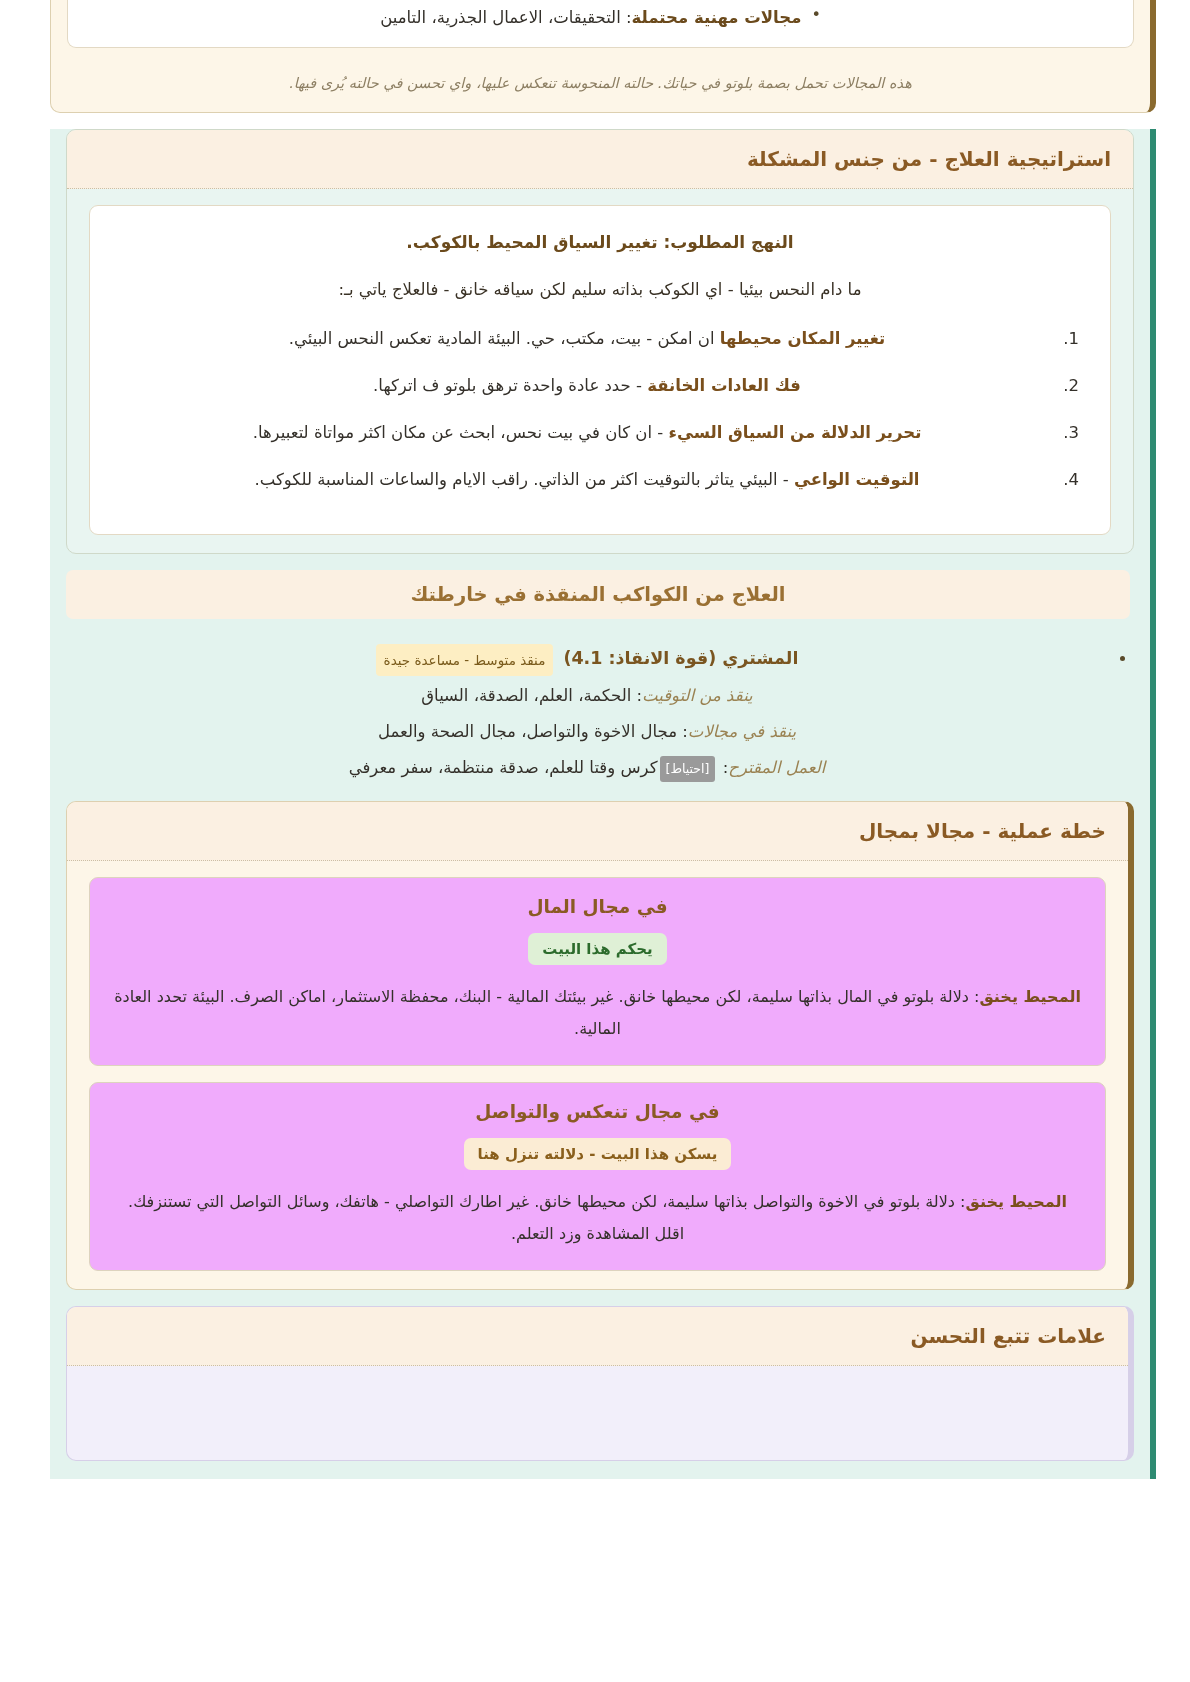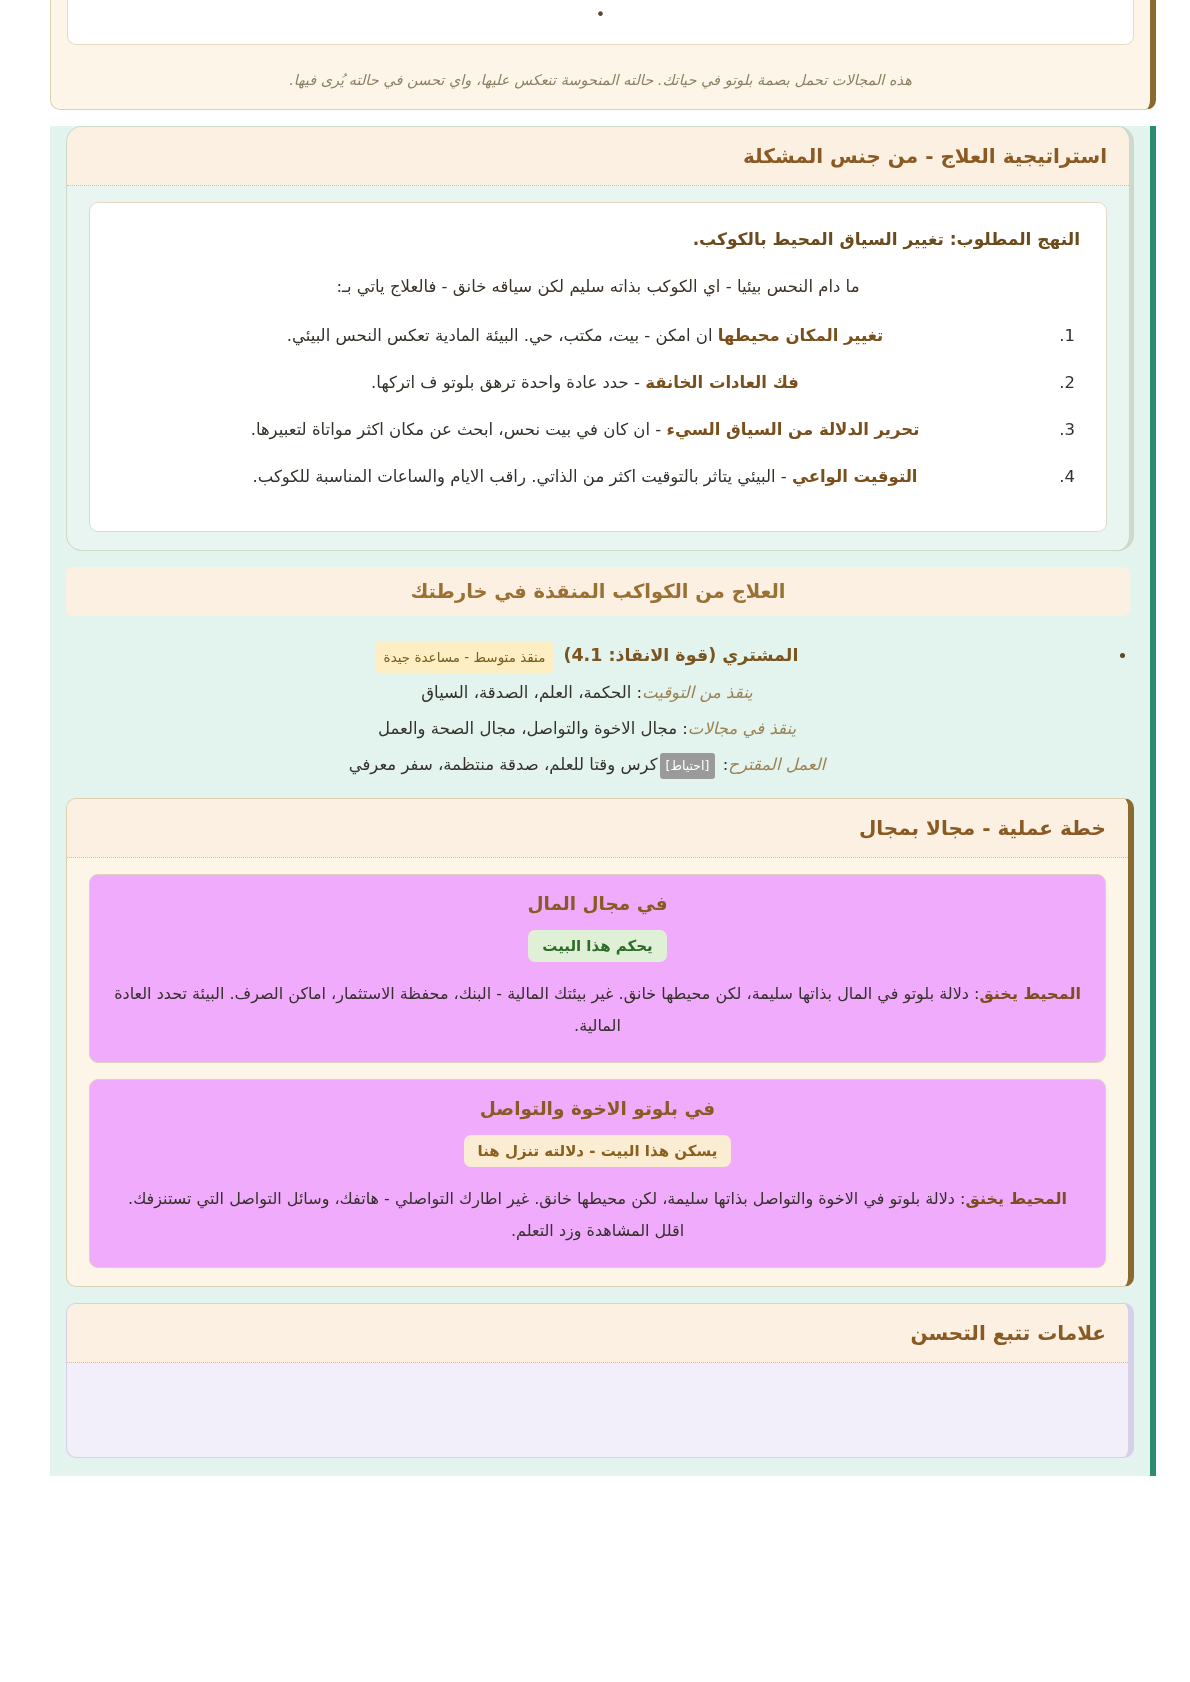--- a/index.html
+++ b/index.html
@@ -37,24 +37,23 @@
     border-radius:10px;
     margin:0 0 16px 0;
     box-sizing:border-box;
     overflow:hidden;
   }
   .card.brown{
     border-right:6px solid #8a6a2f;
     background:#fdf6e8;
   }
   .card.teal-card{
-    border-right:5px solid #f97316;
+    border-right:1px solid #f97316;
     background:#e9f5f1;
     border-color:#cfd9c9;
-    border-radius:16px;
   }
   .card.purple{
     border-right:6px solid #7b6bb5;
     background:#f2effa;
     border-color:#d6cfe8;
   }
 
   .card-head{
     background:#fbf0e2;
     padding:14px 22px 14px 22px;
@@ -74,20 +73,21 @@
     background:#ffffff;
     border:1px solid #e3d9c4;
     border-radius:9px;
     padding:20px 26px 24px 26px;
   }
 
   p{ margin:0 0 16px 0; }
   .lead{
     font-size:17px;
     color:#3a3226;
+    text-align:center;
     line-height:1.9;
   }
   .lead b{ color:#6b4a1c; }
   .sub{
     font-size:16.5px;
     color:#3a3226;
     text-align:center;
     line-height:1.95;
   }
 
@@ -251,20 +251,23 @@
 </style>
 </head>
 <body>
 
 <div class="page">
 
   <div class="top-frag">
     <div class="white-box">
       <div class="bullet-row">
         <span class="bullet-dot">•</span>
+        <p class="frag-line">
+          <b>مجالات مهنية محتملة</b><span>: التحقيقات، الاعمال الجذرية، التامين</span>
+        </p>
       </div>
     </div>
     <p class="frag-note">هذه المجالات تحمل بصمة بلوتو في حياتك. حالته المنحوسة تنعكس عليها، واي تحسن في حالته يُرى فيها.</p>
   </div>
 
   <div class="teal-wrap">
     <div class="teal-inner">
 
       <div class="card teal-card" style="margin-top:10px;">
         <div class="card-head">
@@ -326,21 +329,21 @@
             <h4>في مجال المال</h4>
             <div class="pill-row">
               <span class="pill green">يحكم هذا البيت</span>
             </div>
             <p class="domain-text">
               <b>المحيط يخنق</b><span>: دلالة بلوتو في المال بذاتها سليمة، لكن محيطها خانق. غير بيئتك المالية - البنك، محفظة الاستثمار، اماكن الصرف. البيئة تحدد العادة المالية.</span>
             </p>
           </div>
 
           <div class="domain-card">
-            <h4>في بلوتو الاخوة والتواصل</h4>
+            <h4>في مجال تنعكس والتواصل</h4>
             <div class="pill-row">
               <span class="pill amberpill">يسكن هذا البيت - دلالته تنزل هنا</span>
             </div>
             <p class="domain-text">
               <b>المحيط يخنق</b><span>: دلالة بلوتو في الاخوة والتواصل بذاتها سليمة، لكن محيطها خانق. غير اطارك التواصلي - هاتفك، وسائل التواصل التي تستنزفك. اقلل المشاهدة وزد التعلم.</span>
             </p>
           </div>
 
         </div>
       </div>

